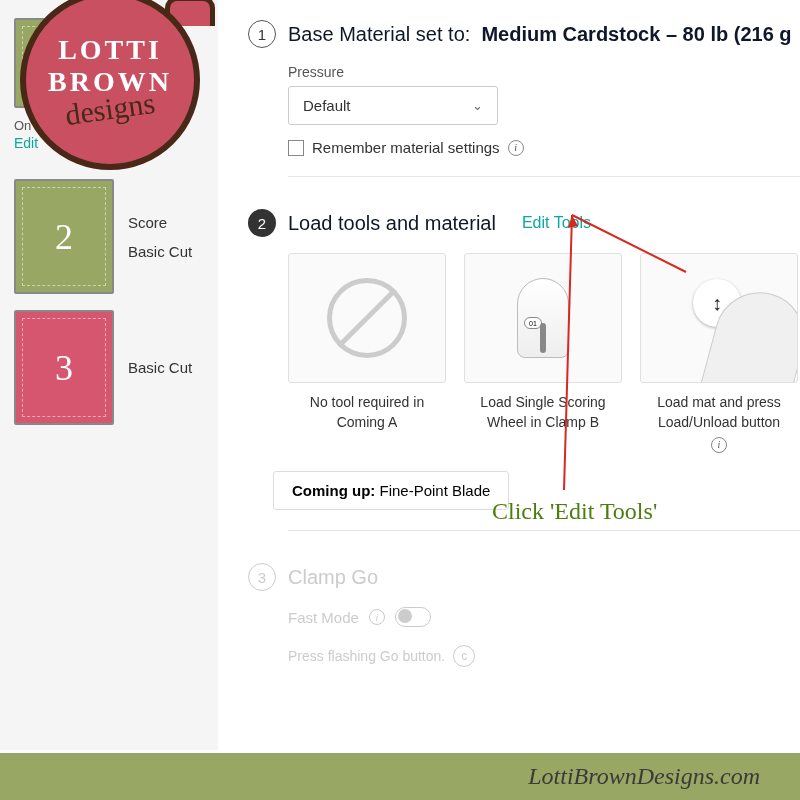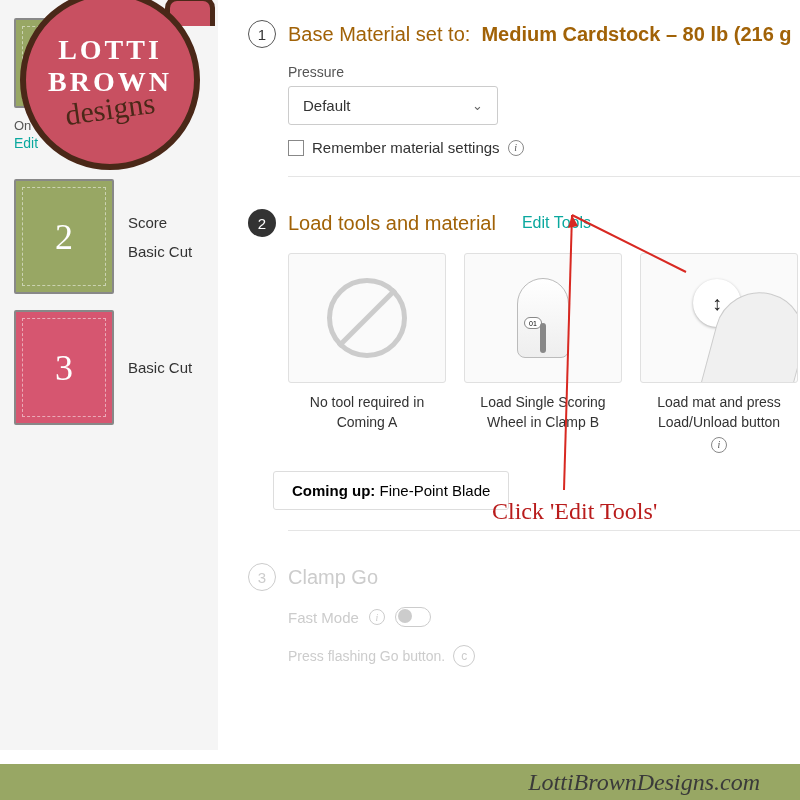--- a/index.html
+++ b/index.html
@@ -15,21 +15,21 @@
 .mat-hint { font-size: 13px; color: #555; }
 .edit-link { color: #0aa89e; font-size: 14px; font-weight: 500; padding-left: 14px; cursor: pointer; }
 .sidebar-top { margin-bottom: 20px; }
 .main { flex: 1; padding: 20px 0 20px 30px; }
 .step { margin-bottom: 32px; }
 .step-head { display: flex; align-items: center; gap: 12px; margin-bottom: 16px; }
 .step-circle { width: 28px; height: 28px; border-radius: 50%; display: flex; align-items: center; justify-content: center; font-size: 15px; font-weight: 500; }
 .step-circle.outline { border: 1.5px solid #555; color: #333; background: #fff; }
 .step-circle.filled { background: #333; color: #fff; }
 .step-circle.disabled { border: 1.5px solid #ccc; color: #ccc; background: #fff; }
-.step-title { font-size: 20px; color: #a16207; font-weight: 400; }
+.step-title { font-size: 20px; color: #0f172a; font-weight: 400; }
 .step-title.disabled { color: #ccc; }
 .step-title .bold { font-weight: 600; }
 .pressure-block { margin-left: 40px; }
 .pressure-label { font-size: 14px; color: #555; margin-bottom: 6px; }
 .pressure-select { width: 210px; padding: 10px 14px; border: 1px solid #ccc; border-radius: 3px; font-size: 15px; color: #333; display: flex; justify-content: space-between; align-items: center; cursor: pointer; background: #fff; }
 .chev { font-size: 13px; color: #666; }
 .remember { display: flex; align-items: center; gap: 8px; margin-top: 14px; font-size: 15px; color: #333; }
 .checkbox { width: 16px; height: 16px; border: 1.5px solid #888; background: #fff; cursor: pointer; }
 .info-icon { width: 16px; height: 16px; border: 1.2px solid #888; border-radius: 50%; display: inline-flex; align-items: center; justify-content: center; font-size: 10px; font-style: italic; font-family: Georgia, serif; color: #555; cursor: pointer; }
 .divider { border: none; border-top: 1px solid #e5e5e5; margin: 20px 0 28px 40px; }
@@ -43,31 +43,31 @@
 .coming-up { display: inline-block; border: 1px solid #ddd; border-radius: 3px; padding: 10px 18px; font-size: 15px; margin-left: 25px; }
 .coming-up .label { font-weight: 600; }
 .fast-mode { display: flex; align-items: center; gap: 10px; margin-left: 40px; font-size: 15px; color: #ccc; }
 .toggle { width: 36px; height: 20px; border-radius: 10px; border: 1.5px solid #ccc; position: relative; }
 .toggle::after { content: ""; position: absolute; width: 14px; height: 14px; border-radius: 50%; background: #ccc; top: 1px; left: 2px; }
 .press-go-text { margin-left: 40px; margin-top: 18px; font-size: 14px; color: #ccc; display: flex; align-items: center; gap: 8px; }
 .go-btn { width: 22px; height: 22px; border: 1.5px solid #ccc; border-radius: 50%; display: inline-flex; align-items: center; justify-content: center; font-size: 12px; color: #ccc; }
 
 
 .annotation { position: absolute; pointer-events: none; z-index: 50; }
-.arrow-text { color: #b91c1c; font-size: 24px; font-family: Georgia, serif; white-space: nowrap; }
+.arrow-text { color: #4d7c0f; font-size: 24px; font-family: Georgia, serif; white-space: nowrap; }
 
 
 .logo { position: absolute; top: 0; left: 10px; width: 210px; height: 180px; z-index: 100; }
 .logo-circle { width: 180px; height: 180px; border-radius: 50%; background: #c85061; border: 6px solid #4a2818; position: absolute; top: -10px; left: 10px; display: flex; flex-direction: column; align-items: center; justify-content: center; }
 .logo-text1 { font-family: Georgia, serif; font-size: 28px; font-weight: bold; color: #ffffff; letter-spacing: 3px; }
 .logo-text2 { font-family: cursive; font-size: 30px; color: #4a2818; transform: rotate(-8deg); margin-top: -6px; }
 .logo-tab { position: absolute; top: -4px; left: 155px; width: 50px; height: 30px; background: #c85061; border: 5px solid #4a2818; border-bottom: none; border-radius: 12px 12px 0 0; }
 
 
-.footer { position: absolute; bottom: 0; left: 0; right: 0; height: 36px; background: #98a764; display: flex; align-items: center; justify-content: flex-end; padding-right: 40px; }
+.footer { position: absolute; bottom: 0; left: 0; right: 0; height: 47px; background: #98a764; display: flex; align-items: center; justify-content: flex-end; padding-right: 40px; }
 .footer-text { font-family: Georgia, serif; font-style: italic; font-size: 24px; color: #3a3a3a; }
 
 
 .scoring-tool { display: flex; flex-direction: column; align-items: center; }
 .tool-head { width: 52px; height: 80px; background: linear-gradient(#fff,#eee); border: 1px solid #bbb; border-radius: 26px 26px 8px 8px; position: relative; }
 .tool-slot { position: absolute; bottom: 4px; left: 50%; transform: translateX(-50%); width: 6px; height: 30px; background: #888; border-radius: 3px; }
 .tool-badge { position: absolute; top: 38px; left: 6px; width: 18px; height: 12px; border: 1px solid #888; border-radius: 7px; font-size: 7px; display: flex; align-items: center; justify-content: center; background: #fff; }
 
 .finger-press { position: relative; width: 100%; height: 100%; }
 .press-circle { width: 48px; height: 48px; background: #fff; border-radius: 50%; position: absolute; top: 25px; left: 52px; display: flex; align-items: center; justify-content: center; box-shadow: 0 1px 3px rgba(0,0,0,0.3); }

